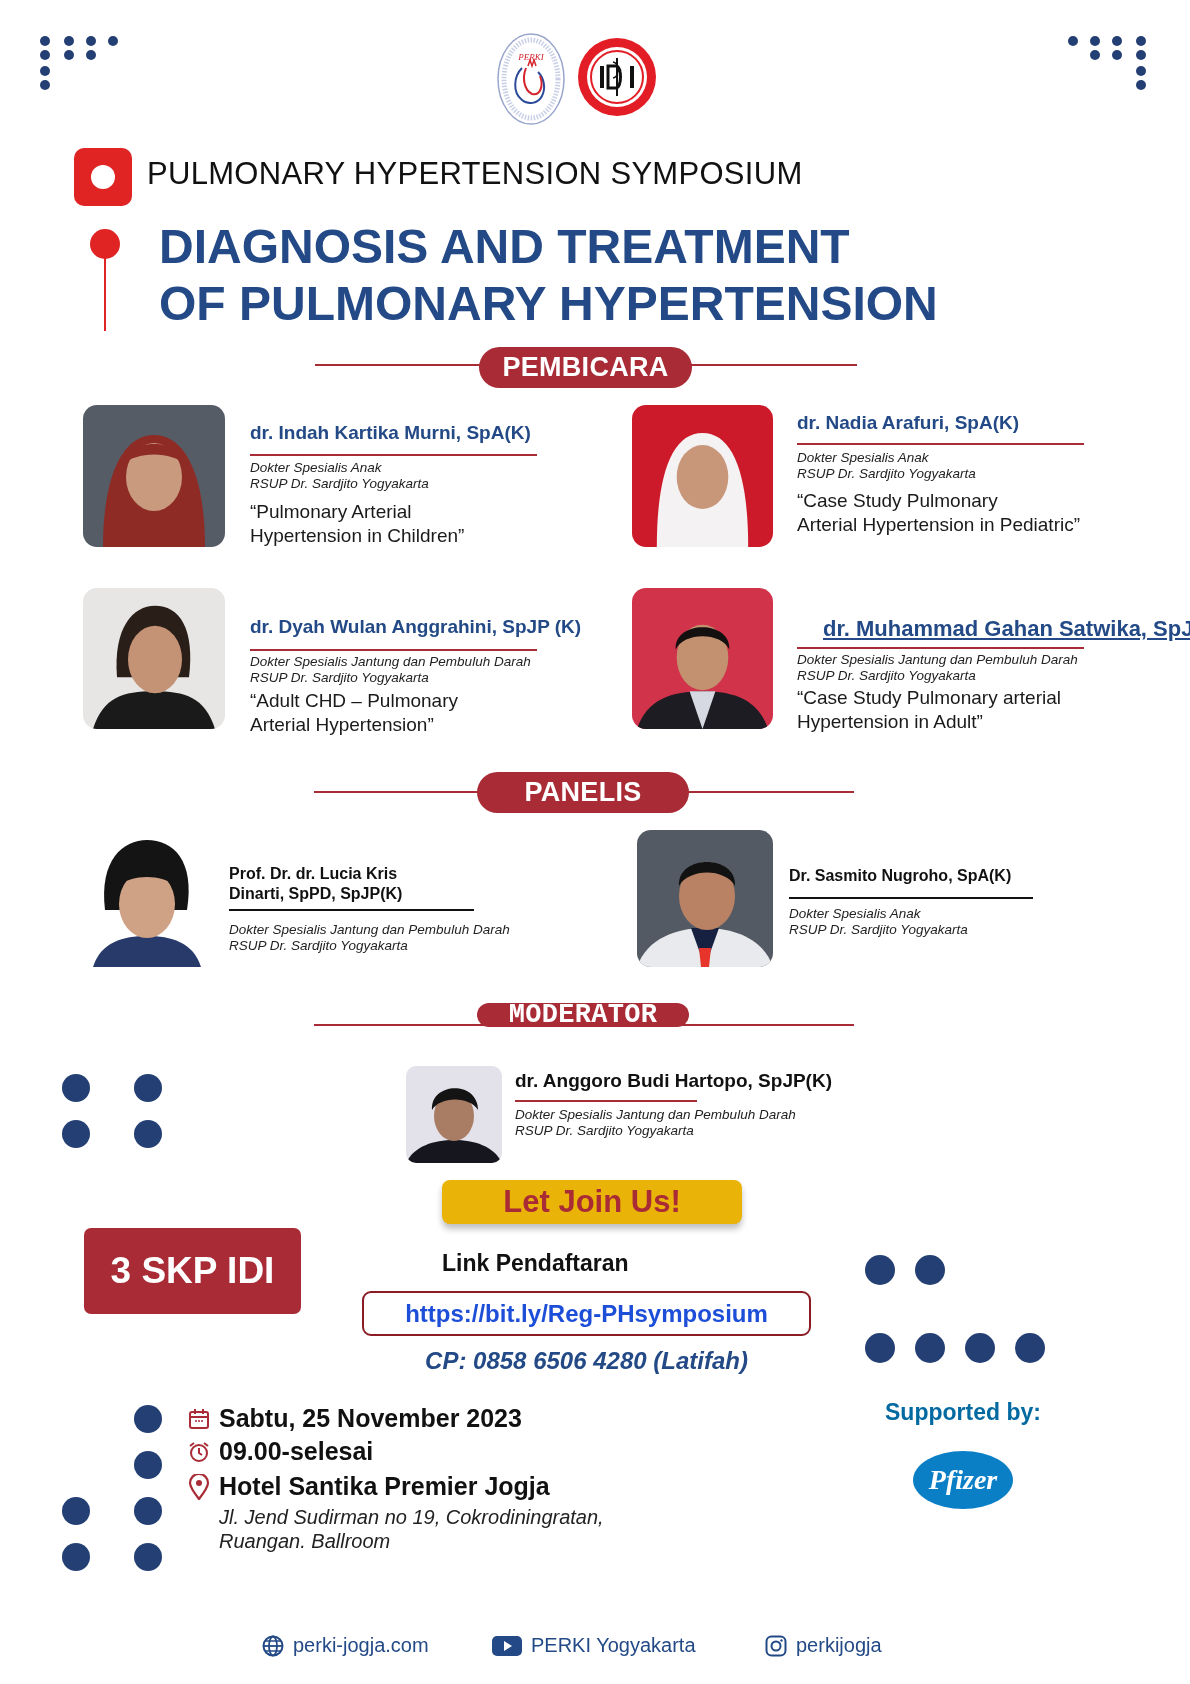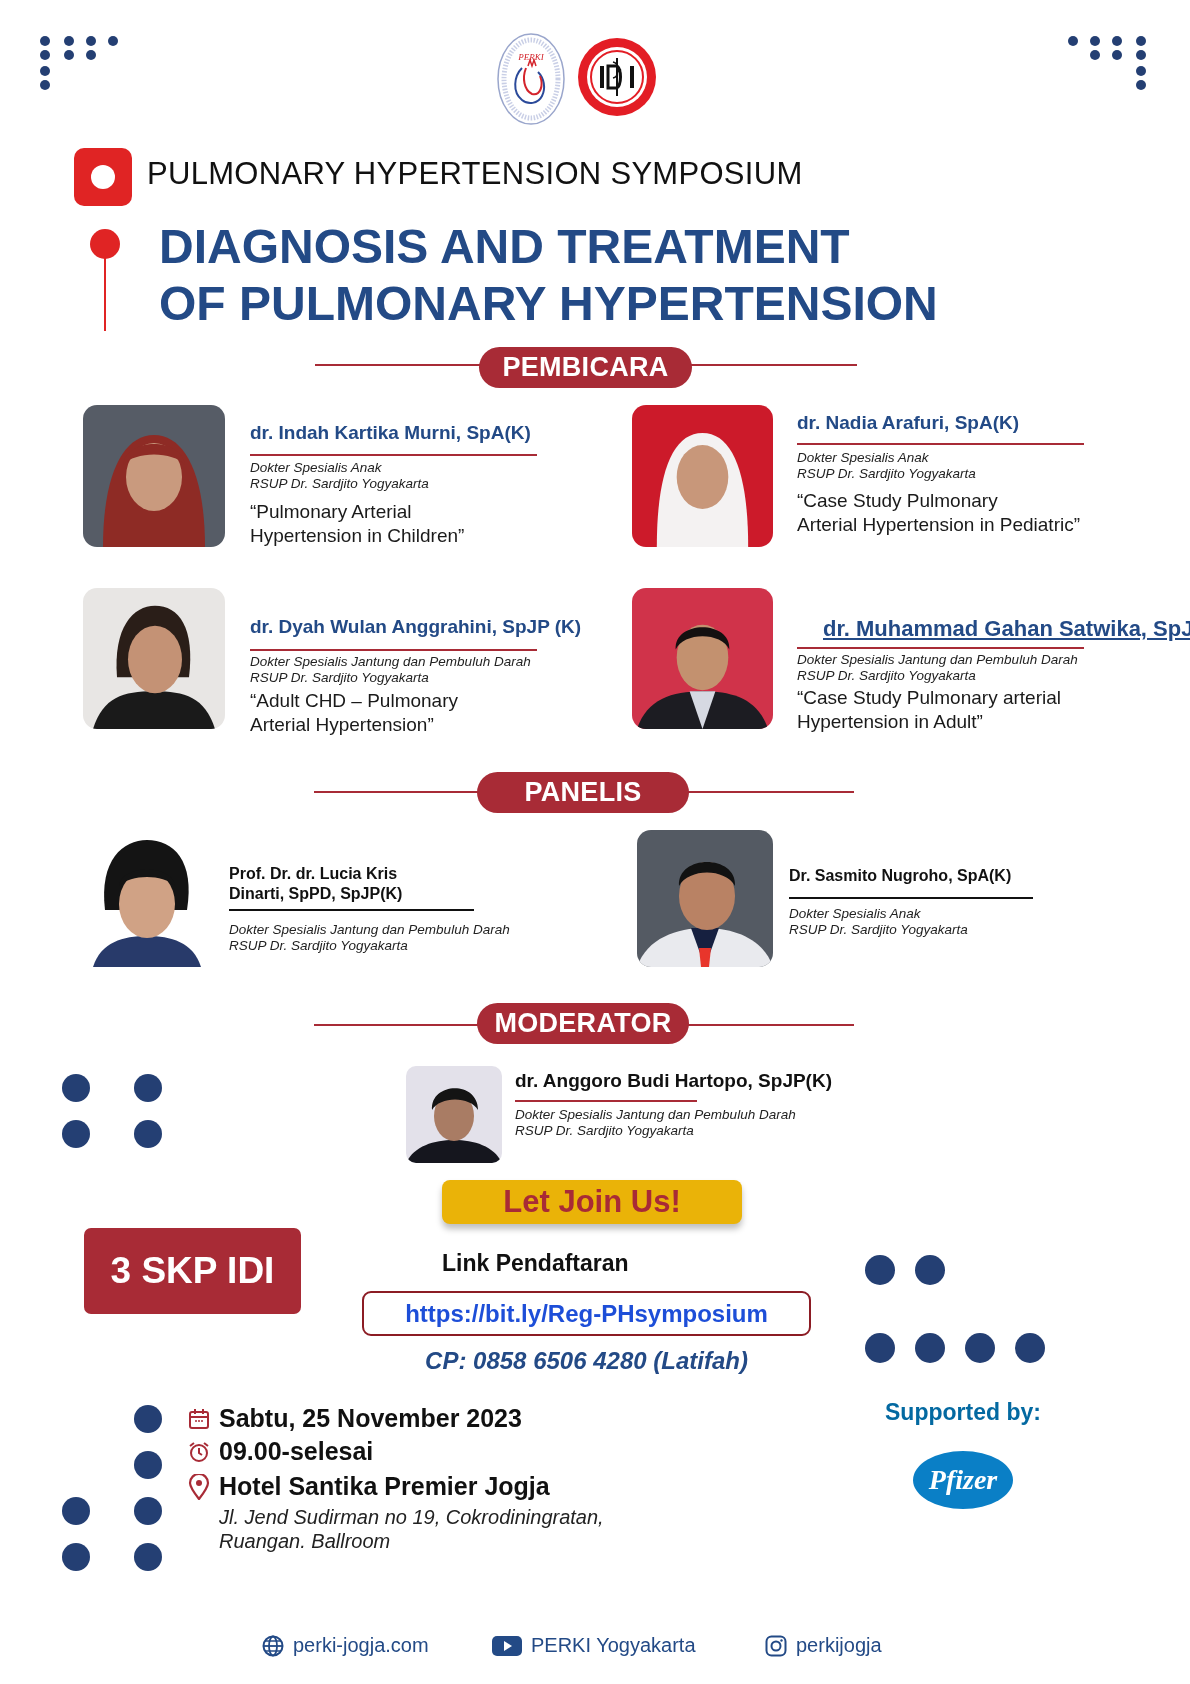--- a/index.html
+++ b/index.html
@@ -215,21 +215,21 @@
     </svg>
 </div>
 <div class="p-name black" style="left:789px;top:866px;">Dr. Sasmito Nugroho, SpA(K)</div>
 <div class="p-rule black" style="left:789px;top:897px;width:244px;"></div>
 <div class="p-role" style="left:789px;top:906px;">
   <div>Dokter Spesialis Anak</div>
   <div>RSUP Dr. Sardjito Yogyakarta</div>
 </div>
 
 <div class="sec-line" style="left:314px;top:1024px;width:540px;"></div>
-<div class="pill" style="left:477px;top:1003px;width:212px;height:41px;">MODERATOR</div>
+<div class="pill" style="left:477px;top:1003px;width:212px;height:24px;font-family:Liberation Mono, monospace;">MODERATOR</div>
 
 <div class="photo" style="left:406px;top:1066px;width:96px;height:97px;border-radius:10px;">
   <svg viewBox="0 0 96 97" preserveAspectRatio="none">
       <rect width="96" height="97" fill="#e3e1ea"></rect>
       <path d="M0 97 C8 80,28 74,48 74 C68 74,88 80,96 97Z" fill="#15161e"></path>
       <ellipse cx="48" cy="50" rx="20" ry="25" fill="#a97c64"></ellipse>
       <path d="M26 44 C24 16,72 14,72 44 C64 30,34 30,26 44Z" fill="#141414"></path>
     </svg>
 </div>
 <div class="p-name black" style="left:515px;top:1071px;font-size:19px;">dr. Anggoro Budi Hartopo, SpJP(K)</div>

